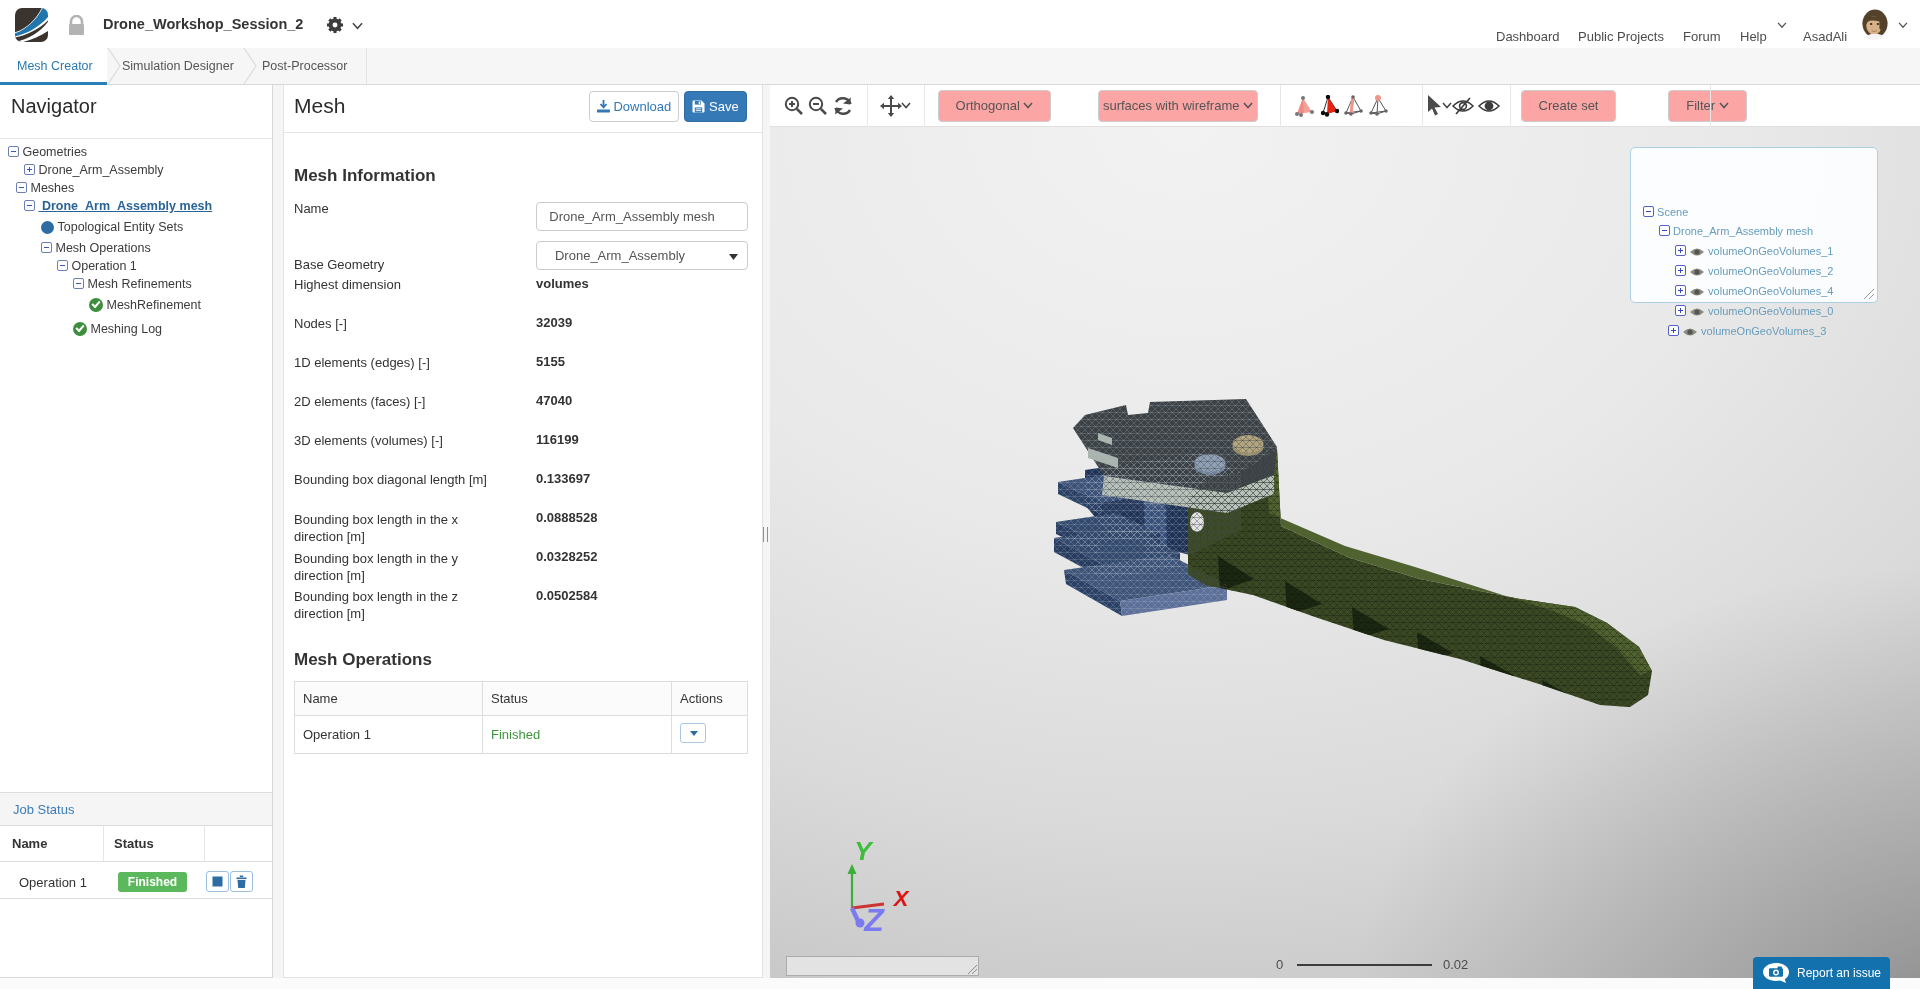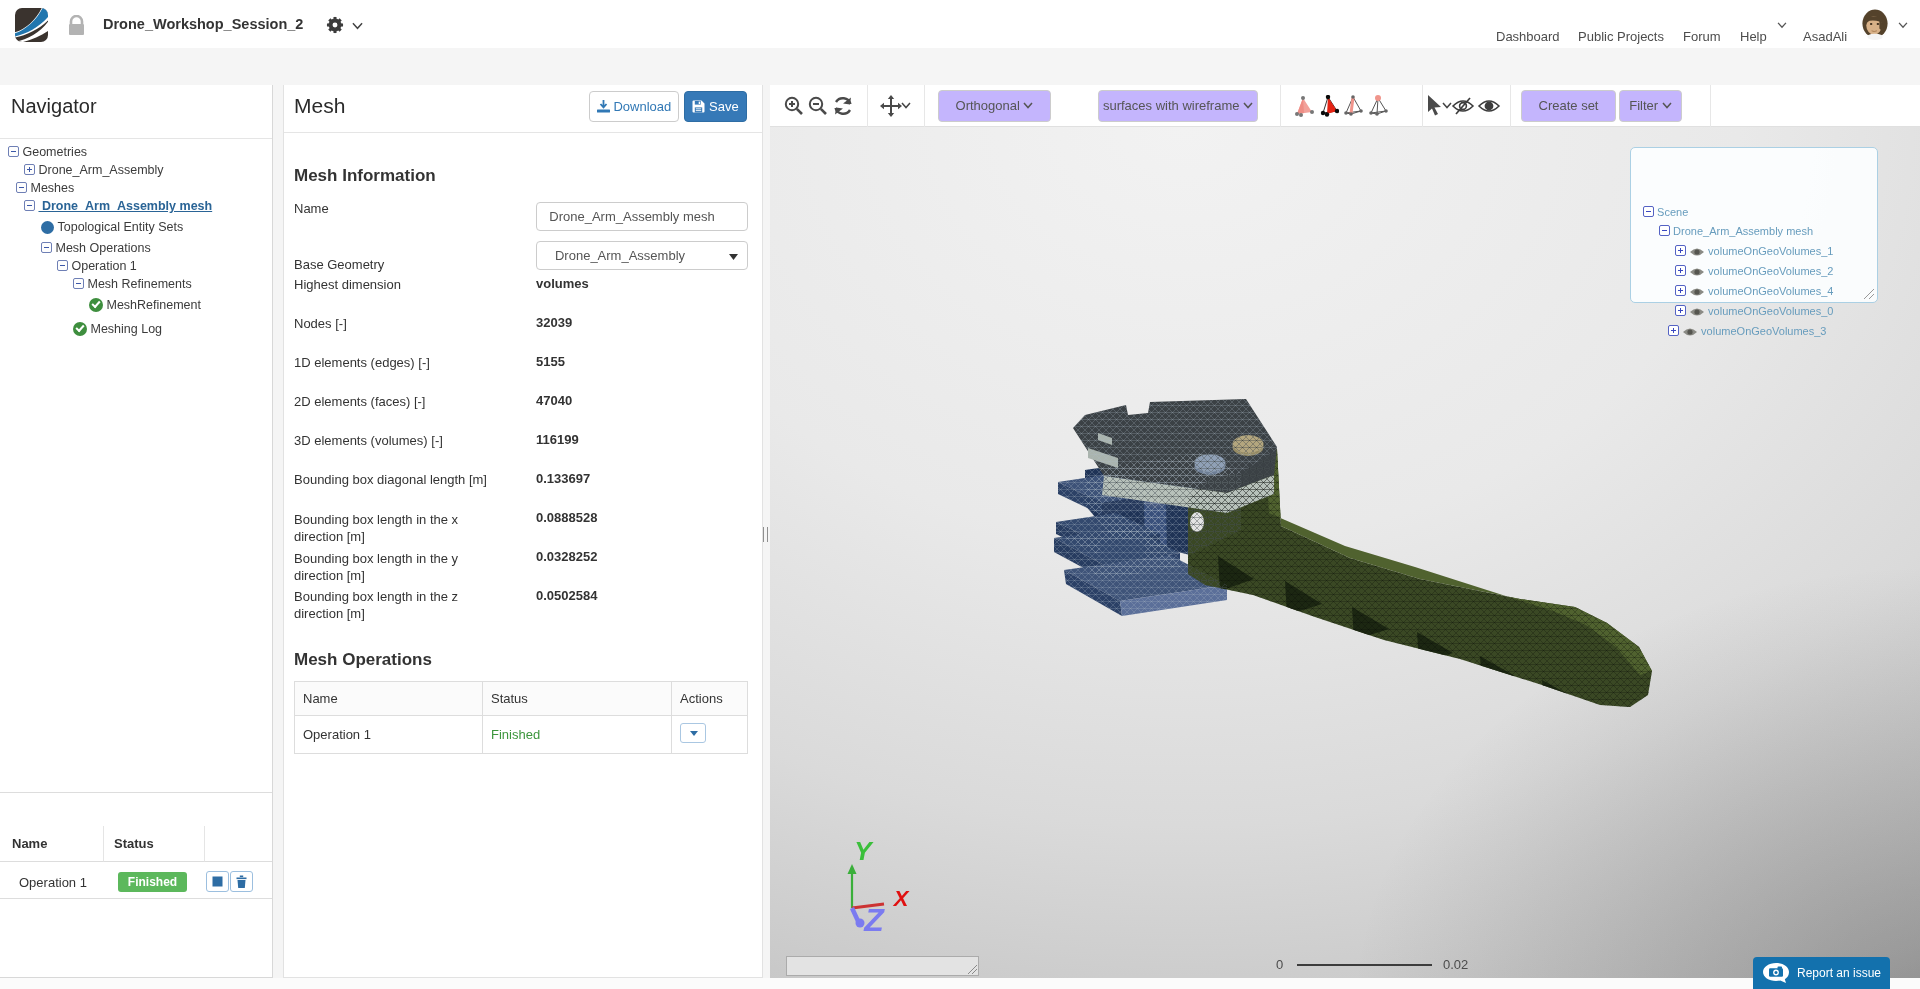--- a/index.html
+++ b/index.html
@@ -57,21 +57,21 @@
 table.optable th { background:#fbfbfb; padding:9px 8px; }
 table.optable td { padding:7px 8px; height:34px; }
 
 
 #split-h { position:absolute; left:763px; top:527px; width:5px; height:15px; border-left:1.5px solid #8f8f8f; border-right:1.5px solid #8f8f8f; }
 
 
 #viewport { position:absolute; left:770px; top:85px; width:1150px; height:893px; }
 #vtoolbar { position:absolute; left:0; top:0; width:1150px; height:42px; background:#fff; border-bottom:1px solid #e0e0e0; }
 .vdiv { position:absolute; top:0; width:1px; height:42px; background:#e7e7e7; }
-.tbtn { position:absolute; top:5px; height:32px; background:#c4b5fd; border:1px solid #ccc; border-radius:4px; color:#555; font-size:13px; text-align:center; white-space:nowrap; }
+.tbtn { position:absolute; top:5px; height:32px; background:#fca5a5; border:1px solid #ccc; border-radius:4px; color:#555; font-size:13px; text-align:center; white-space:nowrap; }
 #vcanvas { position:absolute; left:0; top:42px; width:1150px; height:851px; overflow:hidden;
   background:radial-gradient(ellipse 1680px 1270px at 36% 0%, #f2f2f2 0%, #e9e9e9 33%, #dadada 55%, #c1c1c1 78%, #949494 100%); }
 #vshade { position:absolute; left:0; top:0; width:1150px; height:851px;
   background:radial-gradient(820px 620px at 102% 104%, rgba(60,60,60,0.34), rgba(60,60,60,0) 72%); }
 
 
 #scenepanel { position:absolute; left:860px; top:20px; width:248px; height:156px; background:rgba(252,254,255,0.93); border:1px solid #abd0e4; border-radius:5px; }
 .srow { position:absolute; font-size:11px; color:#679cbd; white-space:nowrap;margin-top:47px; }
 .spm { display:inline-block; width:11px; height:11px; border:1px solid #5462c4; border-radius:2px; background:#fff; position:relative; vertical-align:-1px; }
 .spm:after { content:""; position:absolute; left:2px; top:4px; width:5px; height:1px; background:#3b49c0; }
@@ -150,36 +150,53 @@
         <ellipse cx="18.5" cy="15.5" rx="1.3" ry="1" fill="#3c2d1c"></ellipse>
         <path d="M12 22.5 Q14.5 24 17.5 22.5" fill="none" stroke="#a97e55" stroke-width="1"></path>
         <path d="M8 27 Q15 24 23 27 L23 33 L8 33 Z" fill="#f4f4f4"></path>
       </g>
     </svg>
     <svg class="abs" style="left:1898px;top:22px" width="10" height="7" viewBox="0 0 11 8">
         <path d="M1 1 L5.5 6 L10 1" fill="none" stroke="#555" stroke-width="1.5"></path>
       </svg>
   </div>
 
+  <div id="tabbar">
+    <div id="tab-active">
+        <span>Mesh Creator</span>
+      </div>
+    <svg class="tabsep" style="left:107px">
+        <polyline points="1,0 13,18 1,36" fill="none" stroke="#ddd" stroke-width="1.3"></polyline>
+      </svg>
+    <div class="tabtext" style="left:122px">Simulation Designer</div>
+    <svg class="tabsep" style="left:243px">
+        <polyline points="1,0 13,18 1,36" fill="none" stroke="#ddd" stroke-width="1.3"></polyline>
+      </svg>
+    <div class="tabtext" style="left:262px">Post-Processor</div>
+    <div id="tabborder-r"></div>
+  </div>
 
   <div id="leftpanel">
     <div id="navtitle">Navigator</div>
     <div id="navhr"></div>
     <div class="trow" style="left:8px;top:60px"><span class="pm"></span>&nbsp;<span>Geometries</span></div>
     <div class="trow" style="left:24px;top:78px"><span class="pm plus"></span>&nbsp;<span>Drone_Arm_Assembly</span></div>
     <div class="trow" style="left:16px;top:96px"><span class="pm"></span>&nbsp;<span>Meshes</span></div>
     <div class="trow" style="left:24px;top:114px"><span class="pm"></span>&nbsp;<span class="selmesh">&nbsp;Drone_Arm_Assembly mesh</span></div>
     <div class="trow" style="left:41px;top:135px"><span class="bluedot"></span><span>&nbsp;Topological Entity Sets</span></div>
     <div class="trow" style="left:41px;top:156px"><span class="pm"></span>&nbsp;<span>Mesh Operations</span></div>
     <div class="trow" style="left:57px;top:174px"><span class="pm"></span>&nbsp;<span>Operation 1</span></div>
     <div class="trow" style="left:73px;top:192px"><span class="pm"></span>&nbsp;<span>Mesh Refinements</span></div>
     <div class="trow" style="left:89px;top:213px"><span class="greenchk"></span><span>&nbsp;MeshRefinement</span></div>
     <div class="trow" style="left:73px;top:237px"><span class="greenchk"></span><span>&nbsp;Meshing Log</span></div>
 
     <div id="jobpanel">
+      <div id="jobhead">
+          <span>Job Status</span>
+        </div>
       <div class="jobth" style="left:0;width:103px;">
           <span>Name</span>
         </div>
       <div class="jobth" style="left:103px;width:101px;border-left:1px solid #e5e5e5">
           <span style="left:10px">Status</span>
         </div>
       <div class="jobth" style="left:204px;width:68px;border-left:1px solid #e5e5e5"></div>
       <div style="position:absolute;left:19px;top:82px;font-size:13px;color:#333">Operation 1</div>
       <div class="badge-fin" style="left:118px;top:79px;width:69px;height:20px;line-height:20px">Finished</div>
       <div class="minibtn" style="left:206px;top:78px"><svg width="21" height="19" viewBox="0 0 21 19">
@@ -372,21 +389,21 @@
           </g>
         </svg>
       <svg class="abs" style="left:707px;top:12px" width="24" height="18" viewBox="0 0 24 18">
           <g stroke="#3c3c3c" fill="none" stroke-width="1.6">
             <path d="M2 9 Q12 -1 22 9 Q12 19 2 9 Z"></path>
           </g>
           <circle cx="12" cy="9" r="4.4" fill="#3c3c3c"></circle>
         </svg>
       <div class="vdiv" style="left:740px"></div>
       <div class="tbtn" style="left:751px;width:95px;line-height:30px">Create set</div>
-      <div class="tbtn" style="left:849px;width:63px;line-height:30px">Filter <svg style="vertical-align:1px" width="10" height="7" viewBox="0 0 10 7">
+      <div class="tbtn" style="left:898px;width:79px;line-height:30px">Filter <svg style="vertical-align:1px" width="10" height="7" viewBox="0 0 10 7">
             <path d="M1 1 L5 5.5 L9 1" fill="none" stroke="#555" stroke-width="1.5"></path>
           </svg></div>
       <div class="vdiv" style="left:940px"></div>
     </div>
 
     <div id="vcanvas">
       <div id="vshade"></div>
 
       <svg class="abs" style="left:280px;top:268px" width="620" height="330" viewBox="0 0 620 330">
         <defs>

